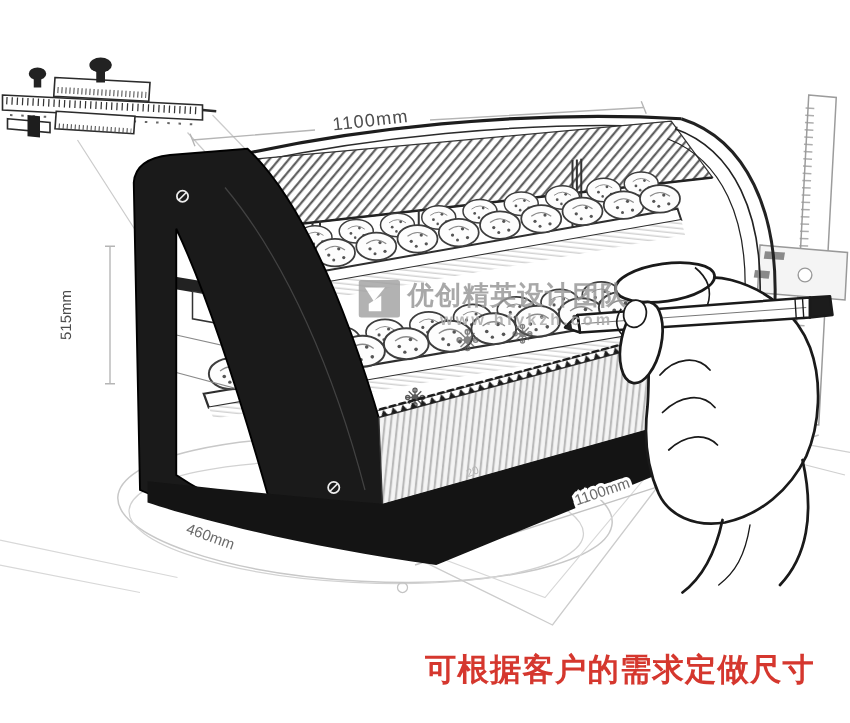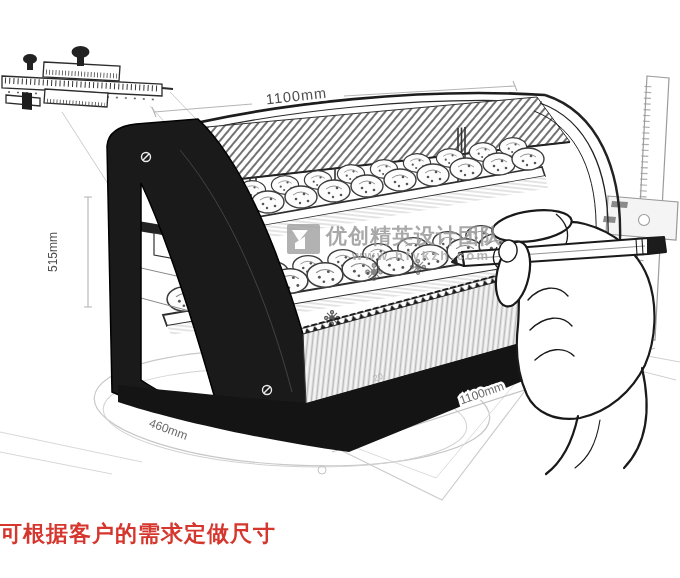--- a/index.html
+++ b/index.html
@@ -1,20 +1,20 @@
 <!DOCTYPE html>
 <html><head>
 <meta charset="utf-8">
 <style>
   html,body{margin:0;padding:0;background:#fff;}
   .stage{position:relative;width:680px;height:578px;background:#ffffff;overflow:hidden;
          font-family:"Liberation Sans", sans-serif;}
   .stage svg{position:absolute;left:0;top:0;}
-  .note{position:absolute;left:0;top:519px;width:652px;text-align:left;
-        font-size:22px;font-weight:bold;letter-spacing:1px;color:#d5372e;
+  .note{position:absolute;left:0;top:519px;width:652px;text-align:right;
+        font-size:25px;font-weight:bold;letter-spacing:1px;color:#d5372e;
         font-family:"Liberation Sans", sans-serif;}
   text{font-family:"Liberation Sans", sans-serif;}
 </style>
 </head>
 <body>
 
 <div class="stage">
 <svg width="680" height="578" viewBox="0 0 680 578" xmlns="http://www.w3.org/2000/svg" xmlns:xlink="http://www.w3.org/1999/xlink">
   <defs>
     <pattern id="roofhatch" width="6" height="6" patternUnits="userSpaceOnUse" patternTransform="rotate(40)">

